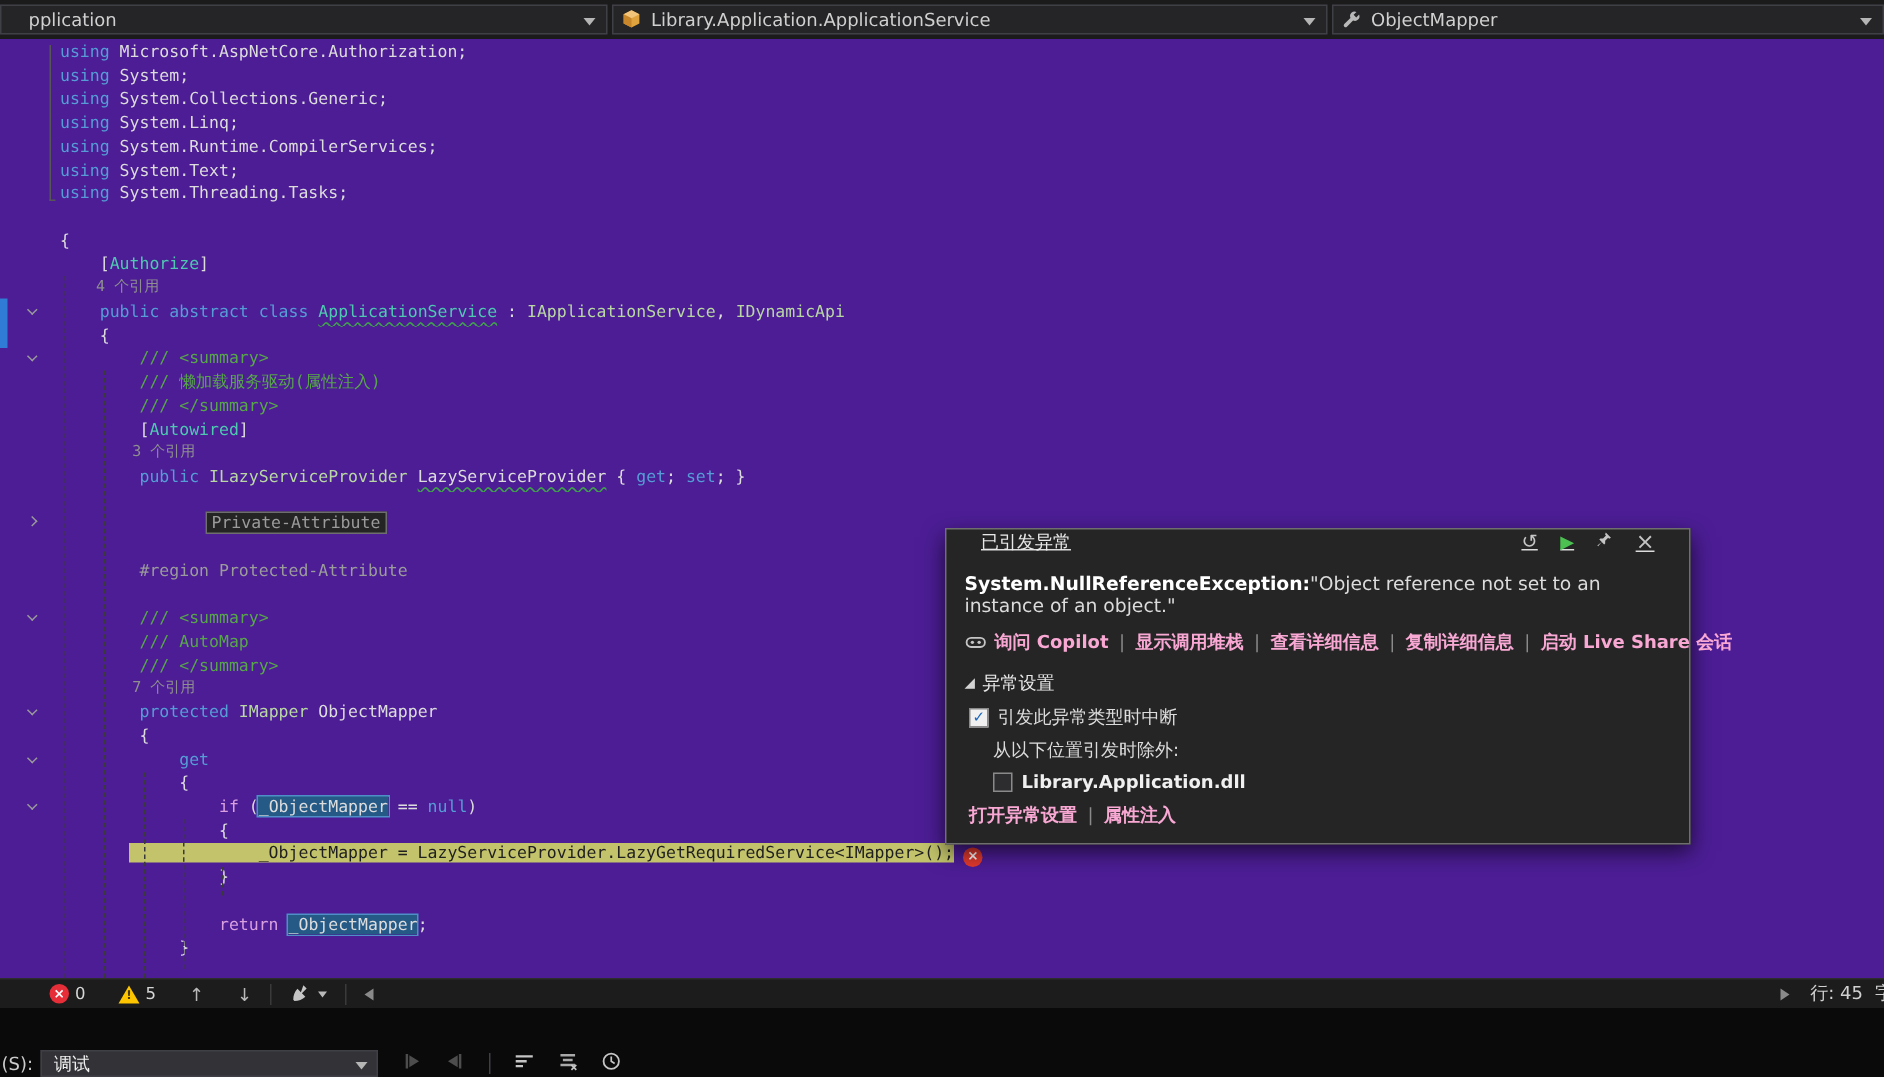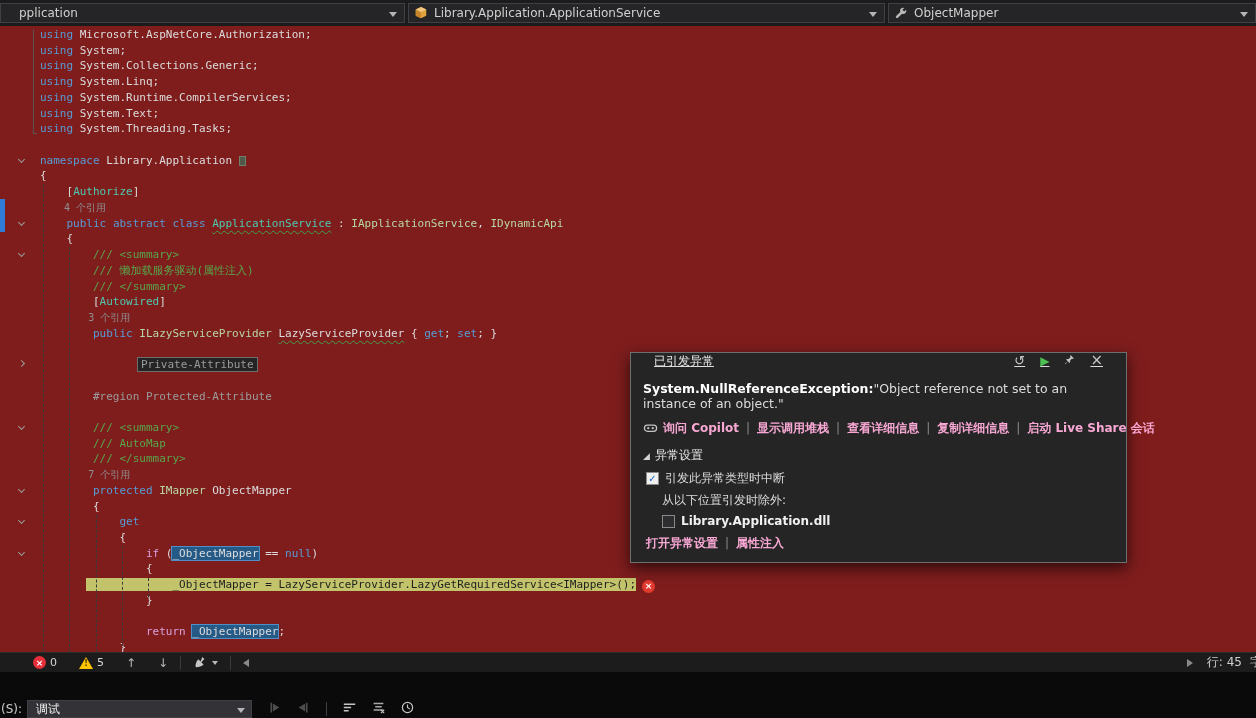--- a/index.html
+++ b/index.html
@@ -12,21 +12,21 @@
   .combo { position:absolute; top:3px; height:20px; background:#252527; border:1px solid #3f3f46;
            display:flex; align-items:center; color:#d0d0d0; font-size:12px; white-space:nowrap; overflow:hidden; }
   .combo .dd-arrow { position:absolute; right:7px; top:8px; width:0; height:0;
                      border-left:4px solid transparent; border-right:4px solid transparent; border-top:5px solid #b5b5b5; }
   .combo .cicon { margin:0 6px 0 5px; display:inline-flex; }
   #combo-left   { left:0;    width:405px; padding-left:18px; }
   #combo-middle { left:408px; width:477px; }
   #combo-right  { left:888px; right:0; }
 
   
-  .editor { position:absolute; top:26px; left:0; right:0; bottom:66px; background:#7f1d1d; overflow:hidden; }
+  .editor { position:absolute; top:26px; left:0; right:0; bottom:66px; background:#4c1d95; overflow:hidden; }
   .code { position:absolute; inset:0; padding-top:1px;
           font-family:"DejaVu Sans Mono","Liberation Mono",monospace; font-size:11px; }
   .line { display:flex; height:15.73px; line-height:15.73px; white-space:pre; }
   .gutter { flex:0 0 40px; width:40px; position:relative; }
   .code-text { flex:1; }
   .lens-line .code-text { font-size:10px; }
   .chev { position:absolute; left:19px; top:4px; width:5px; height:5px;
           border-right:1.3px solid #9a9a9a; border-bottom:1.3px solid #9a9a9a; }
   .chev-down { transform:rotate(45deg); }
   .chev-right { transform:rotate(-45deg); }
@@ -165,21 +165,20 @@
     <div class="indent-guide" style="left:148px; top:552px; height:19px;"></div>
     <div class="code">
         <div class="line"><span class="gutter"></span><span class="code-text"><span class="tk-kw">using</span><span class="tk-pln"> Microsoft.AspNetCore.Authorization;</span></span></div>
         <div class="line"><span class="gutter"></span><span class="code-text"><span class="tk-kw">using</span><span class="tk-pln"> System;</span></span></div>
         <div class="line"><span class="gutter"></span><span class="code-text"><span class="tk-kw">using</span><span class="tk-pln"> System.Collections.Generic;</span></span></div>
         <div class="line"><span class="gutter"></span><span class="code-text"><span class="tk-kw">using</span><span class="tk-pln"> System.Linq;</span></span></div>
         <div class="line"><span class="gutter"></span><span class="code-text"><span class="tk-kw">using</span><span class="tk-pln"> System.Runtime.CompilerServices;</span></span></div>
         <div class="line"><span class="gutter"></span><span class="code-text"><span class="tk-kw">using</span><span class="tk-pln"> System.Text;</span></span></div>
         <div class="line"><span class="gutter"></span><span class="code-text"><span class="tk-kw">using</span><span class="tk-pln"> System.Threading.Tasks;</span></span></div>
         <div class="line"><span class="gutter"></span><span class="code-text"></span></div>
-        <div class="line"><span class="gutter"><span class="chev chev-down"></span></span><span class="code-text"><span class="tk-kw">namespace</span><span class="tk-pln"> Library.Application </span><span class="tk-refbox"></span></span></div>
         <div class="line"><span class="gutter"></span><span class="code-text"><span class="tk-pln">{</span></span></div>
         <div class="line"><span class="gutter"></span><span class="code-text"><span class="tk-pln">    [</span><span class="tk-typ">Authorize</span><span class="tk-pln">]</span></span></div>
         <div class="line lens-line"><span class="gutter"></span><span class="code-text"><span class="tk-lens">    4 个引用</span></span></div>
         <div class="line"><span class="gutter"><span class="chev chev-down"></span></span><span class="code-text"><span class="tk-pln">    </span><span class="tk-kw">public</span><span class="tk-pln"> </span><span class="tk-kw">abstract</span><span class="tk-pln"> </span><span class="tk-kw">class</span><span class="tk-pln"> </span><span class="tk-typu">ApplicationService</span><span class="tk-pln"> : </span><span class="tk-int">IApplicationService</span><span class="tk-pln">, </span><span class="tk-int">IDynamicApi</span></span></div>
         <div class="line"><span class="gutter"></span><span class="code-text"><span class="tk-pln">    {</span></span></div>
         <div class="line"><span class="gutter"><span class="chev chev-down"></span></span><span class="code-text"><span class="tk-com">        /// &lt;summary&gt;</span></span></div>
         <div class="line"><span class="gutter"></span><span class="code-text"><span class="tk-com">        /// 懒加载服务驱动(属性注入)</span></span></div>
         <div class="line"><span class="gutter"></span><span class="code-text"><span class="tk-com">        /// &lt;/summary&gt;</span></span></div>
         <div class="line"><span class="gutter"></span><span class="code-text"><span class="tk-pln">        [</span><span class="tk-typ">Autowired</span><span class="tk-pln">]</span></span></div>
         <div class="line lens-line"><span class="gutter"></span><span class="code-text"><span class="tk-lens">        3 个引用</span></span></div>

